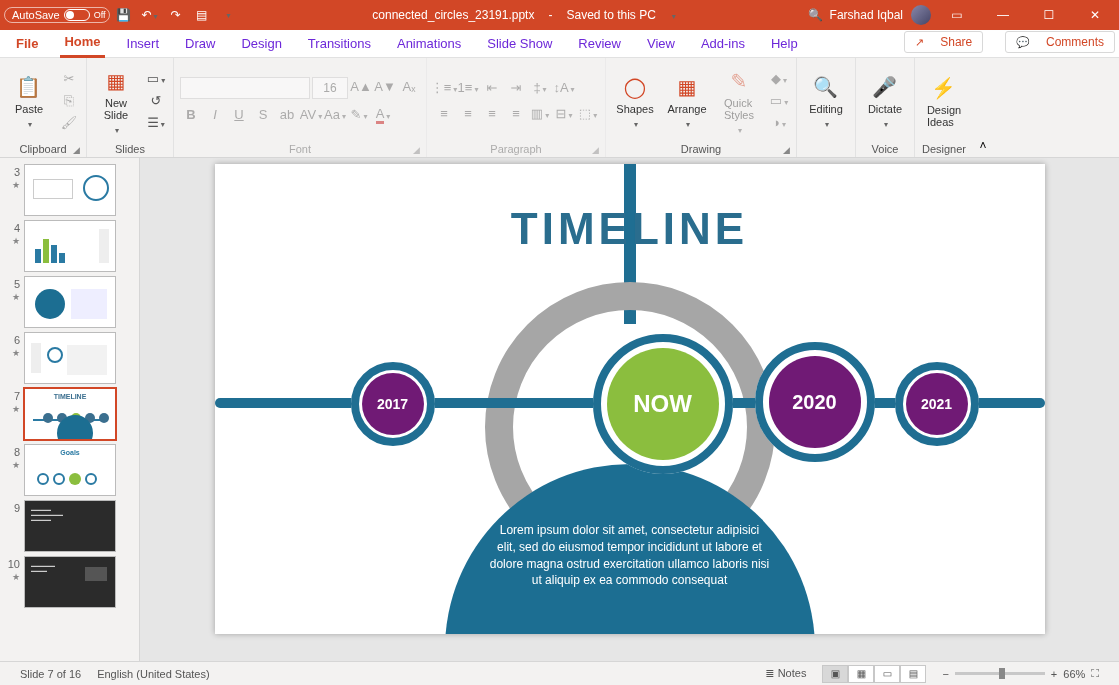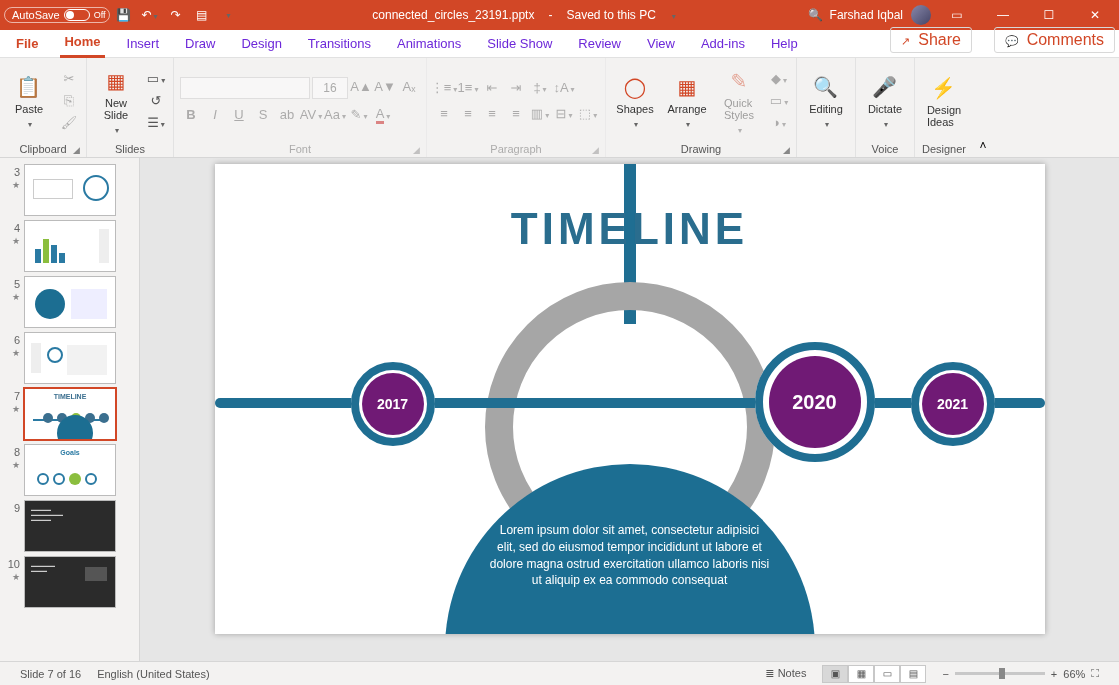--- a/index.html
+++ b/index.html
@@ -16,21 +16,21 @@
 .titlebar .right { display:flex; align-items:center; gap:6px; }
 .titlebar .avatar { width:20px; height:20px; border-radius:50%; background:linear-gradient(135deg,#88a,#446); }
 .titlebar .winbtn { width:40px; height:30px; display:flex; align-items:center; justify-content:center; cursor:pointer; }
 
 
 .tabsrow { background:#fff; height:28px; display:flex; align-items:flex-end; padding-left:12px; gap:18px; border-bottom:1px solid #e1e1e1; }
 .tabsrow .tab { padding: 4px 4px 6px 4px; font-size:13px; color:#6d28d9; cursor:pointer; }
 .tabsrow .tab.active { color:#d24726; border-bottom:3px solid #d24726; font-weight:600; margin-bottom:-1px;}
 .tabsrow .file { font-weight:600; color:#d24726; }
 .tabsrow .spacer { flex:1; }
-.tabsrow .sharebtn, .tabsrow .commentsbtn { border:1px solid #d8d8d8; padding:3px 10px; margin:2px 4px 4px 0; color:#d24726; border-radius:3px; font-size:16px; cursor:pointer; display:flex; align-items:center; gap:8px;}
+.tabsrow .sharebtn, .tabsrow .commentsbtn { border:1px solid #d8d8d8; padding:3px 10px; margin:2px 4px 4px 0; color:#d24726; border-radius:3px; font-size:12px; cursor:pointer; display:flex; align-items:center; gap:16px;}
 .tabsrow .sharebtn .shic::before { content:"↗"; font-size:11px; }
 .tabsrow .commentsbtn .cmic::before { content:"💬"; font-size:11px; }
 
 
 .ribbon { background:#f3f2f1; height:100px; display:flex; border-bottom:1px solid #d6d6d6; }
 .group { display:flex; flex-direction:column; border-right:1px solid #e2e2e2; padding:2px 6px 0 6px; }
 .group .body { flex:1; display:flex; align-items:center; gap:6px; }
 .group .label { text-align:center; font-size:11px; color:#555; padding:2px 0; position:relative;}
 .group .launcher { position:absolute; right:0; bottom:2px; font-size:9px; color:#888;}
 .bigbtn { display:flex; flex-direction:column; align-items:center; justify-content:center; width:46px; gap:2px; cursor:pointer; font-size:11px; color:#333;}
@@ -72,21 +72,21 @@
 .bigcircle { position:absolute; left:50%; top:300px; width:370px; height:370px; margin-left:-185px; background:#1c6e92; border-radius:50%; display:flex; align-items:flex-start; justify-content:center; }
 .bigcircle .txt { padding-top:58px; width:280px; text-align:center; color:#fff; font-size:12px; line-height:1.4; }
 .node { position:absolute; top:178px; border-radius:50%; background:#fff; display:flex; align-items:center; justify-content:center;}
 .node .ring { position:absolute; inset:0; border:8px solid #1f6e92; border-radius:50%; }
 .node .fill { border-radius:50%; background:#701a75; display:flex; align-items:center; justify-content:center; color:#fff; font-weight:600; }
 .node.now .fill { background:#8bbe3e; }
 .n1 { left:136px; width:84px; height:84px; top:198px;} .n1 .fill{width:62px;height:62px;font-size:14px;}
 .n2 { left:236px; width:120px; height:120px;} .n2 .fill{width:92px;height:92px;font-size:20px;}
 .n3 { left:378px; width:140px; height:140px; top:170px;} .n3 .fill{width:112px;height:112px;font-size:24px;}
 .n4 { left:540px; width:120px; height:120px;} .n4 .fill{width:92px;height:92px;font-size:20px;}
-.n5 { left:696px; width:84px; height:84px; top:198px;} .n5 .fill{width:62px;height:62px;font-size:14px;}
+.n5 { left:680px; width:84px; height:84px; top:198px;} .n5 .fill{width:62px;height:62px;font-size:14px;}
 
 
 .statusbar { height:24px; background:#f3f2f1; border-top:1px solid #d6d6d6; display:flex; align-items:center; font-size:11px; color:#555; padding:0 20px; gap:16px;}
 .statusbar .spacer{flex:1;}
 .statusbar .viewbtns{display:flex;gap:0;} .statusbar .vb{width:26px;height:18px;border:1px solid #c8c8c8;display:flex;align-items:center;justify-content:center;cursor:pointer;font-size:10px;background:#fff;}
 .statusbar .vb.active{background:#d8d8d8;}
 .statusbar .zoom{display:flex;align-items:center;gap:6px;}
 .zoom .slider{width:90px;height:3px;background:#c8c8c8;position:relative;}
 .zoom .slider::after{content:"";position:absolute;left:44px;top:-4px;width:6px;height:11px;background:#888;}
 
@@ -427,20 +427,24 @@
       <div class="ring-grey"></div>
       <div class="sl-hline"></div>
       <div class="sl-title">TIMELINE</div>
       <div class="bigcircle">
           <div class="txt">Lorem ipsum dolor sit amet, consectetur adipisici elit, sed do eiusmod tempor incididunt ut labore et dolore magna ostrud exercitation ullamco laboris nisi ut aliquip ex ea commodo consequat</div>
         </div>
       <div class="node n1">
           <div class="ring"></div>
           <div class="fill">2017</div>
         </div>
+      <div class="node now n3">
+          <div class="ring"></div>
+          <div class="fill">NOW</div>
+        </div>
       <div class="node n4">
           <div class="ring"></div>
           <div class="fill">2020</div>
         </div>
       <div class="node n5">
           <div class="ring"></div>
           <div class="fill">2021</div>
         </div>
     </div>
   </div>

